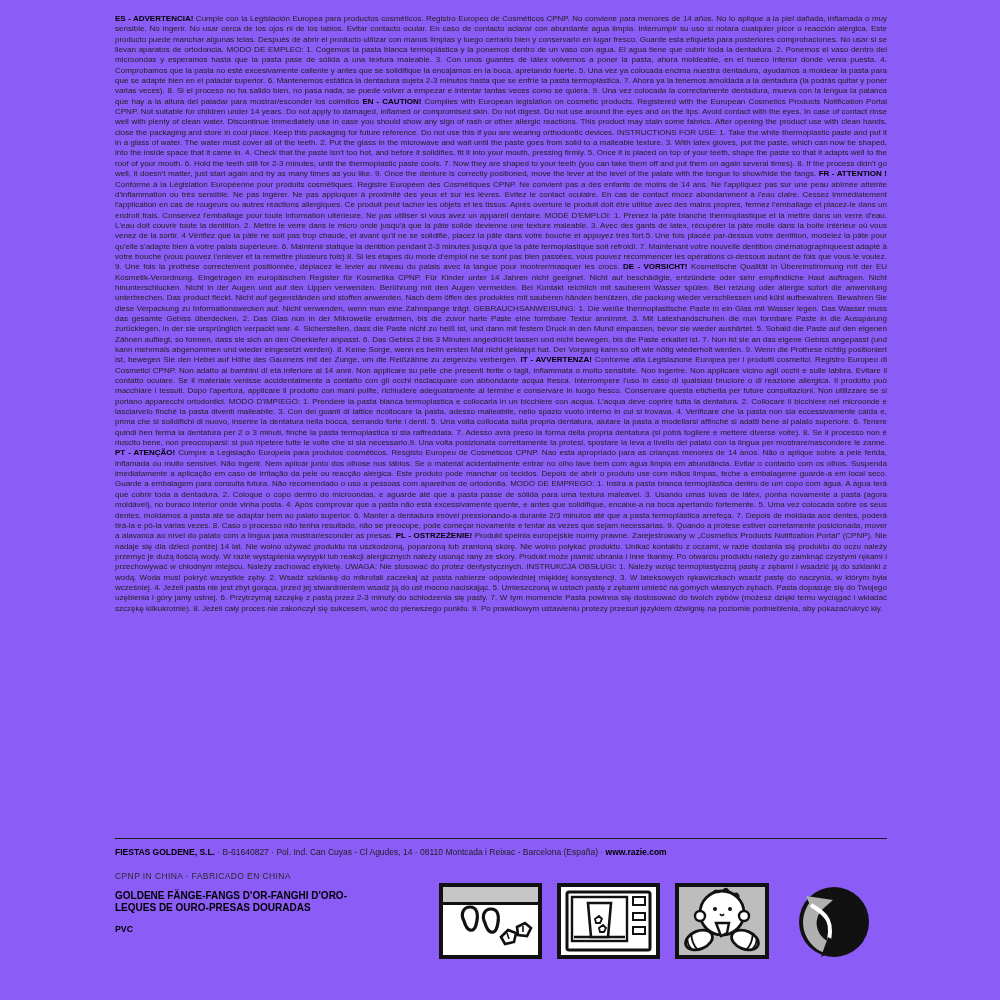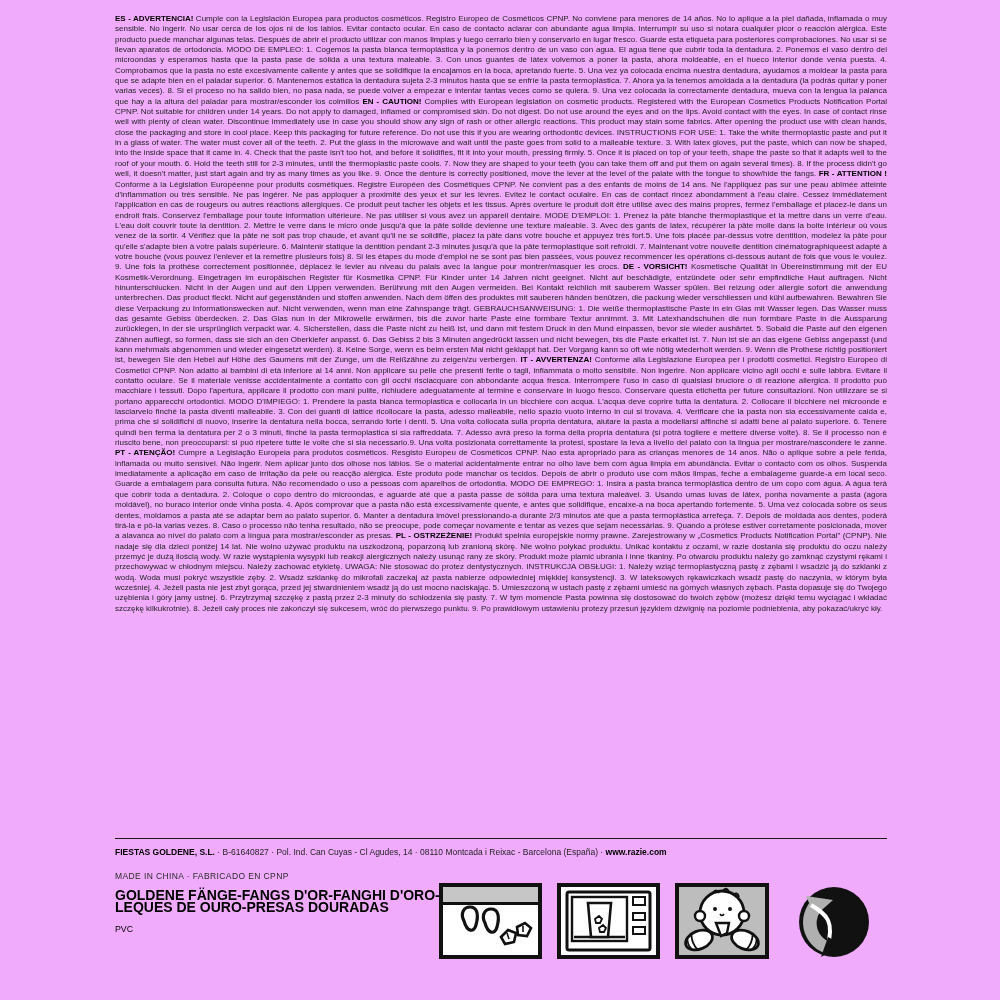--- a/index.html
+++ b/index.html
@@ -1,56 +1,56 @@
 <!DOCTYPE html>
 <html><head>
 <meta charset="utf-8">
 <style>
   html,body{margin:0;padding:0;background:#ffffff;}
   .page{
-    position:relative;width:1000px;height:1000px;background:#f0abfc;
+    position:relative;width:1000px;height:1000px;background:#8b5cf6;
     font-family:"Liberation Sans",sans-serif;color:#1a1a1a;overflow:hidden;
   }
   .label-text{
     position:absolute;left:115px;top:14px;width:772px;
     font-size:8px;line-height:10.35px;text-align:justify;color:#1f1f1f;
   }
   .label-text b{color:#000;}
   .divider{
     position:absolute;left:115px;top:838px;width:772px;height:1px;background:#1a1a1a;
   }
   .company-line{
     position:absolute;left:115px;top:847px;width:780px;font-size:8.5px;color:#1f1f1f;
   }
   .company-line b{color:#000;}
   .made-in{
     position:absolute;left:115px;top:871px;width:400px;font-size:8.5px;letter-spacing:.4px;color:#2a2a2a;
   }
   .product-name{
-    position:absolute;left:115px;top:890px;width:330px;font-size:14px;font-weight:bold;line-height:11.5px;color:#000;
+    position:absolute;left:115px;top:890px;width:330px;font-size:10px;font-weight:bold;line-height:11.5px;color:#000;
   }
   .material{
-    position:absolute;left:115px;top:924px;font-size:8.8px;font-weight:normal;color:#000;
+    position:absolute;left:115px;top:924px;font-size:8.8px;font-weight:bold;color:#000;
   }
   .picto{position:absolute;top:883px;}
   .picto svg{display:block;}
   .logo{position:absolute;top:885px;left:797px;}
 </style>
 </head>
 <body>
 
 <div class="page">
 
   <div class="label-text"><b>ES - ADVERTENCIA!</b> Cumple con la Legislación Europea para productos cosméticos. Registro Europeo de Cosméticos CPNP. No conviene para menores de 14 años. No lo aplique a la piel dañada, inflamada o muy sensible. No ingerir. No usar cerca de los ojos ni de los labios. Evitar contacto ocular. En caso de contacto aclarar con abundante agua limpia. Interrumpir su uso si notara cualquier picor o reacción alérgica. Este producto puede manchar algunas telas. Después de abrir el producto utilizar con manos limpias y luego cerrarlo bien y conservarlo en lugar fresco. Guarde esta etiqueta para posteriores comprobaciones. No usar si se llevan aparatos de ortodoncia. MODO DE EMPLEO: 1. Cogemos la pasta blanca termoplástica y la ponemos dentro de un vaso con agua. El agua tiene que cubrir toda la dentadura. 2. Ponemos el vaso dentro del microondas y esperamos hasta que la pasta pase de sólida a una textura maleable. 3. Con unos guantes de látex volvemos a poner la pasta, ahora moldeable, en el hueco interior donde venía puesta. 4. Comprobamos que la pasta no esté excesivamente caliente y antes que se solidifique la encajamos en la boca, apretando fuerte. 5. Una vez ya colocada encima nuestra dentadura, ayudamos a moldear la pasta para que se adapte bien en el paladar superior. 6. Mantenemos estática la dentadura sujeta 2-3 minutos hasta que se enfríe la pasta termoplástica. 7. Ahora ya la tenemos amoldada a la dentadura (la podrás quitar y poner varias veces). 8. Si el proceso no ha salido bien, no pasa nada, se puede volver a empezar e intentar tantas veces como se quiera. 9. Una vez colocada la correctamente dentadura, mueva con la lengua la palanca que hay a la altura del paladar para mostrar/esconder los colmillos <b>EN - CAUTION!</b> Complies with European legislation on cosmetic products. Registered with the European Cosmetics Products Notification Portal CPNP. Not suitable for children under 14 years. Do not apply to damaged, inflamed or compromised skin. Do not digest. Do not use around the eyes and on the lips. Avoid contact with the eyes. In case of contact rinse well with plenty of clean water. Discontinue immediately use in case you should show any sign of rash or other allergic reactions. This product may stain some fabrics. After opening the product use with clean hands, close the packaging and store in cool place. Keep this packaging for future reference. Do not use this if you are wearing orthodontic devices. INSTRUCTIONS FOR USE: 1. Take the white thermoplastic paste and put it in a glass of water. The water must cover all of the teeth. 2. Put the glass in the microwave and wait until the paste goes from solid to a malleable texture. 3. With latex gloves, put the paste, which can now be shaped, into the inside space that it came in. 4. Check that the paste isn't too hot, and before it solidifies, fit it into your mouth, pressing firmly. 5. Once it is placed on top of your teeth, shape the paste so that it adapts well to the roof of your mouth. 6. Hold the teeth still for 2-3 minutes, until the thermoplastic paste cools. 7. Now they are shaped to your teeth (you can take them off and put them on again several times). 8. If the process didn't go well, it doesn't matter, just start again and try as many times as you like. 9. Once the denture is correctly positioned, move the lever at the level of the palate with the tongue to show/hide the fangs. <b>FR - ATTENTION !</b> Conforme à la Législation Européenne pour produits cosmétiques. Registre Européen des Cosmétiques CPNP. Ne convient pas a des enfants de moins de 14 ans. Ne l'appliquez pas sur une peau abîmée atteinte d'inflammation ou très sensible. Ne pas ingérer. Ne pas apploquer à proximité des yeux et sur les lèvres. Evitez le contact oculaire. En cas de contact rincez abondamment à l'eau claire. Cessez immédiatement l'application en cas de rougeurs ou autres réactions allergiques. Ce produit peut tacher les objets et les tissus. Après overture le produit doit être utilisé avec des mains propres, fermez l'emballage et placez-le dans un endroit frais. Conservez l'emballage pour toute information ultérieure. Ne pas utiliser si vous avez un appareil dentaire. MODE D'EMPLOI: 1. Prenez la pâte blanche thermoplastique et la mettre dans un verre d'eau. L'eau doit couvrir toute la dentition. 2. Mettre le verre dans le micro onde jusqu'à que la pâte solide devienne une texture maleable. 3. Avec des gants de latex, récupérer la pâte molle dans la boite intérieur où vous venez de la sortir. 4 Vérifiez que la pâte ne soit pas trop chaude, et avant qu'il ne se solidifie, placez la pâte dans votre bouche et appuyez très fort.5. Une fois placée par-dessus votre dentition, modelez la pâte pour qu'elle s'adapte bien à votre palais supérieure. 6. Maintenir statique la dentition pendant 2-3 minutes jusqu'à que la pâte termoplastique soit refroidi. 7. Maintenant votre nouvelle dentition cinématographiqueest adapté à votre bouche (vous pouvez l'enlever et la remettre plusieurs fois) 8. Si les étapes du mode d'emploi ne se sont pas bien passées, vous pouvez recommencer les opérations ci-dessous autant de fois que vous le voulez. 9. Une fois la prothèse correctement positionnée, déplacez le levier au niveau du palais avec la langue pour montrer/masquer les crocs. <b>DE - VORSICHT!</b> Kosmetische Qualität in Übereinstimmung mit der EU Kosmetik-Verordnung. Eingetragen im europäischen Register für Kosmetika CPNP. Für Kinder unter 14 Jahren nicht geeignet. Nicht auf beschädigte, entzündete oder sehr empfindliche Haut auftragen. Nicht hinunterschlucken. Nicht in der Augen und auf den Lippen verwenden. Berührung mit den Augen vermeiden. Bei Kontakt reichlich mit sauberem Wasser spülen. Bei reizung oder allergie sofort die anwendung unterbrechen. Das product fleckt. Nicht auf gegenständen und stoffen anwenden. Nach dem öffen des produktes mit sauberen händen benützen, die packung wieder verschliessen und kühl aufbewahren. Bewahren Sie diese Verpackung zu Informationswecken auf. Nicht verwenden, wenn man eine Zahnspange trägt. GEBRAUCHSANWEISUNG: 1. Die weiße thermoplastische Paste in ein Glas mit Wasser legen. Das Wasser muss das gesamte Gebiss überdecken. 2. Das Glas nun in der Mikrowelle erwärmen, bis die zuvor harte Paste eine formbare Textur annimmt. 3. Mit Latexhandschuhen die nun formbare Paste in die Aussparung zurücklegen, in der sie ursprünglich verpackt war. 4. Sicherstellen, dass die Paste nicht zu heiß ist, und dann mit festem Druck in den Mund einpassen, bevor sie wieder aushärtet. 5. Sobald die Paste auf den eigenen Zähnen aufliegt, so formen, dass sie sich an den Oberkiefer anpasst. 6. Das Gebiss 2 bis 3 Minuten angedrückt lassen und nicht bewegen, bis die Paste erkaltet ist. 7. Nun ist sie an das eigene Gebiss angepasst (und kann mehrmals abgenommen und wieder eingesetzt werden). 8. Keine Sorge, wenn es beim ersten Mal nicht geklappt hat. Der Vorgang kann so oft wie nötig wiederholt werden. 9. Wenn die Prothese richtig positioniert ist, bewegen Sie den Hebel auf Höhe des Gaumens mit der Zunge, um die Reißzähne zu zeigen/zu verbergen. <b>IT - AVVERTENZA!</b> Conforme alla Legislazione Europea per i prodotti cosmetici. Registro Europeo di Cosmetici CPNP. Non adatto ai bambini di età inferiore ai 14 anni. Non applicare su pelle che presenti ferite o tagli, infiammata o molto sensibile. Non ingerire. Non applicare vicino agli occhi e sulle labbra. Evitare il contatto oculare. Se il materiale venisse accidentalmente a contatto con gli occhi risciacquare con abbondante acqua fresca. Interrompere l'uso in caso di qualsiasi bruciore o di reazione allergica. Il prodotto può macchiare i tessuti. Dopo l'apertura, applicare il prodotto con mani pulite, richiudere adeguatamente al termine e conservare in luogo fresco. Conservare questa etichetta per future consultazioni. Non utilizzare se si portano apparecchi ortodontici. MODO D'IMPIEGO: 1. Prendere la pasta bianca termoplastica e collocarla in un bicchiere con acqua. L'acqua deve coprire tutta la dentatura. 2. Collocare il bicchiere nel microonde e lasciarvelo finché la pasta diventi malleabile. 3. Con dei guanti di lattice ricollocare la pasta, adesso malleabile, nello spazio vuoto interno in cui si trovava. 4. Verificare che la pasta non sia eccessivamente calda e, prima che si solidifichi di nuovo, inserire la dentatura nella bocca, serrando forte i denti. 5. Una volta collocata sulla propria dentatura, aiutare la pasta a modellarsi affinché si adatti bene al palato superiore. 6. Tenere quindi ben ferma la dentatura per 2 o 3 minuti, finché la pasta termoplastica si sia raffreddata. 7. Adesso avrà preso la forma della propria dentatura (si potrà togliere e mettere diverse volte). 8. Se il processo non è riuscito bene, non preoccuparsi: si può ripetere tutte le volte che si sia necessario.9. Una volta posizionata correttamente la protesi, spostare la leva a livello del palato con la lingua per mostrare/nascondere le zanne. <b>PT - ATENÇÃO!</b> Cumpre a Legislação Europeia para produtos cosméticos. Resgisto Europeu de Cosméticos CPNP. Nao esta apropriado para as crianças menores de 14 anos. Não o aplique sobre a pele ferida, inflamada ou muito sensível. Não ingerir. Nem aplicar junto dos olhose nos lábios. Se o material acidentalmente entrar no olho lave bem com água limpia em abundância. Evitar o contacto com os olhos. Suspenda imediatamente a aplicação em caso de irritação da pele ou reacção alérgica. Este produto pode manchar os tecidos. Depois de abrir o produto use com mãos limpas, feche a embalageme guarde-a em local seco. Guarde a embalagem para consulta futura. Não recomendado o uso a pessoas com aparelhos de ortodontia. MODO DE EMPREGO: 1. Insira a pasta branca termoplástica dentro de um copo com água. A água terá que cobrir toda a dentadura. 2. Coloque o copo dentro do microondas, e aguarde até que a pasta passe de sólida para uma textura maleável. 3. Usando umas luvas de látex, ponha novamente a pasta (agora moldável), no buraco interior onde vinha posta. 4. Após comprovar que a pasta não está excessivamente quente, e antes que solidifique, encaixe-a na boca apertando fortemente. 5. Uma vez colocada sobre os seus dentes, moldamos a pasta até se adaptar bem ao palato superior. 6. Manter a dentadura imóvel pressionando-a durante 2/3 minutos até que a pasta termoplástica arrefeça. 7. Depois de moldada aos dentes, poderá tirá-la e pô-la varias vezes. 8. Caso o processo não tenha resultado, não se preocupe, pode começar novamente e tentar as vezes que sejam necessárias. 9. Quando a prótese estiver corretamente posicionada, mover a alavanca ao nível do palato com a língua para mostrar/esconder as presas. <b>PL - OSTRZEŻENIE!</b> Produkt spełnia europejskie normy prawne. Zarejestrowany w „Cosmetics Products Notification Portal” (CPNP). Nie nadaje się dla dzieci poniżej 14 lat. Nie wolno używać produktu na uszkodzoną, poparzoną lub zranioną skórę. Nie wolno połykać produktu. Unikać kontaktu z oczami, w razie dostania się produktu do oczu należy przemyć je dużą ilością wody. W razie wystąpienia wysypki lub reakcji alergicznych należy usunąć rany ze skóry. Produkt może plamić ubrania i inne tkaniny. Po otwarciu produktu należy go zamknąć czystymi rękami i przechowywać w chłodnym miejscu. Należy zachować etykietę. UWAGA: Nie stosować do protez dentystycznych. INSTRUKCJA OBSŁUGI: 1. Należy wziąć termoplastyczną pastę z zębami i wsadzić ją do szklanki z wodą. Woda musi pokryć wszystkie zęby. 2. Wsadź szklankę do mikrofali zaczekaj aż pasta nabierze odpowiedniej miękkiej konsystencji. 3. W lateksowych rękawiczkach wsadź pastę do naczynia, w którym była wcześniej. 4. Jeżeli pasta nie jest zbyt gorąca, przed jej stwardnieniem wsadź ją do ust mocno naciskając. 5. Umieszczoną w ustach pastę z zębami umieść na górnych własnych zębach. Pasta dopasuje się do Twojego uzębienia i góry jamy ustnej. 6. Przytrzymaj szczękę z pastą przez 2-3 minuty do schłodzenia się pasty. 7. W tym momencie Pasta powinna się dostosować do twoich zębów (możesz dzięki temu wyciągać i wkładać szczękę kilkukrotnie). 8. Jeżeli cały proces nie zakończył się sukcesem, wróć do pierwszego punktu. 9. Po prawidłowym ustawieniu protezy przesuń językiem dźwignię na poziomie podniebienia, aby pokazać/ukryć kły.</div>
 
   <div class="divider"></div>
 
   <div class="company-line"><b>FIESTAS GOLDENE, S.L.</b><span> · B-61640827 · Pol. Ind. Can Cuyas - Cl Agudes, 14 · 08110 Montcada i Reixac - Barcelona (España) · </span><b>www.razie.com</b></div>
 
-  <div class="made-in">MADE IN CHINA · FABRICADO EN CPNP</div>
+  <div class="made-in">CPNP IN CHINA · FABRICADO EN CHINA</div>
 
   <div class="product-name">
     <div>GOLDENE FÄNGE-FANGS D'OR-FANGHI D'ORO-</div>
     <div>LEQUES DE OURO-PRESAS DOURADAS</div>
   </div>
 
   <div class="material">PVC</div>
 
   <div class="picto" style="left:439px;">
     <svg width="103" height="76" viewBox="0 0 103 76">

